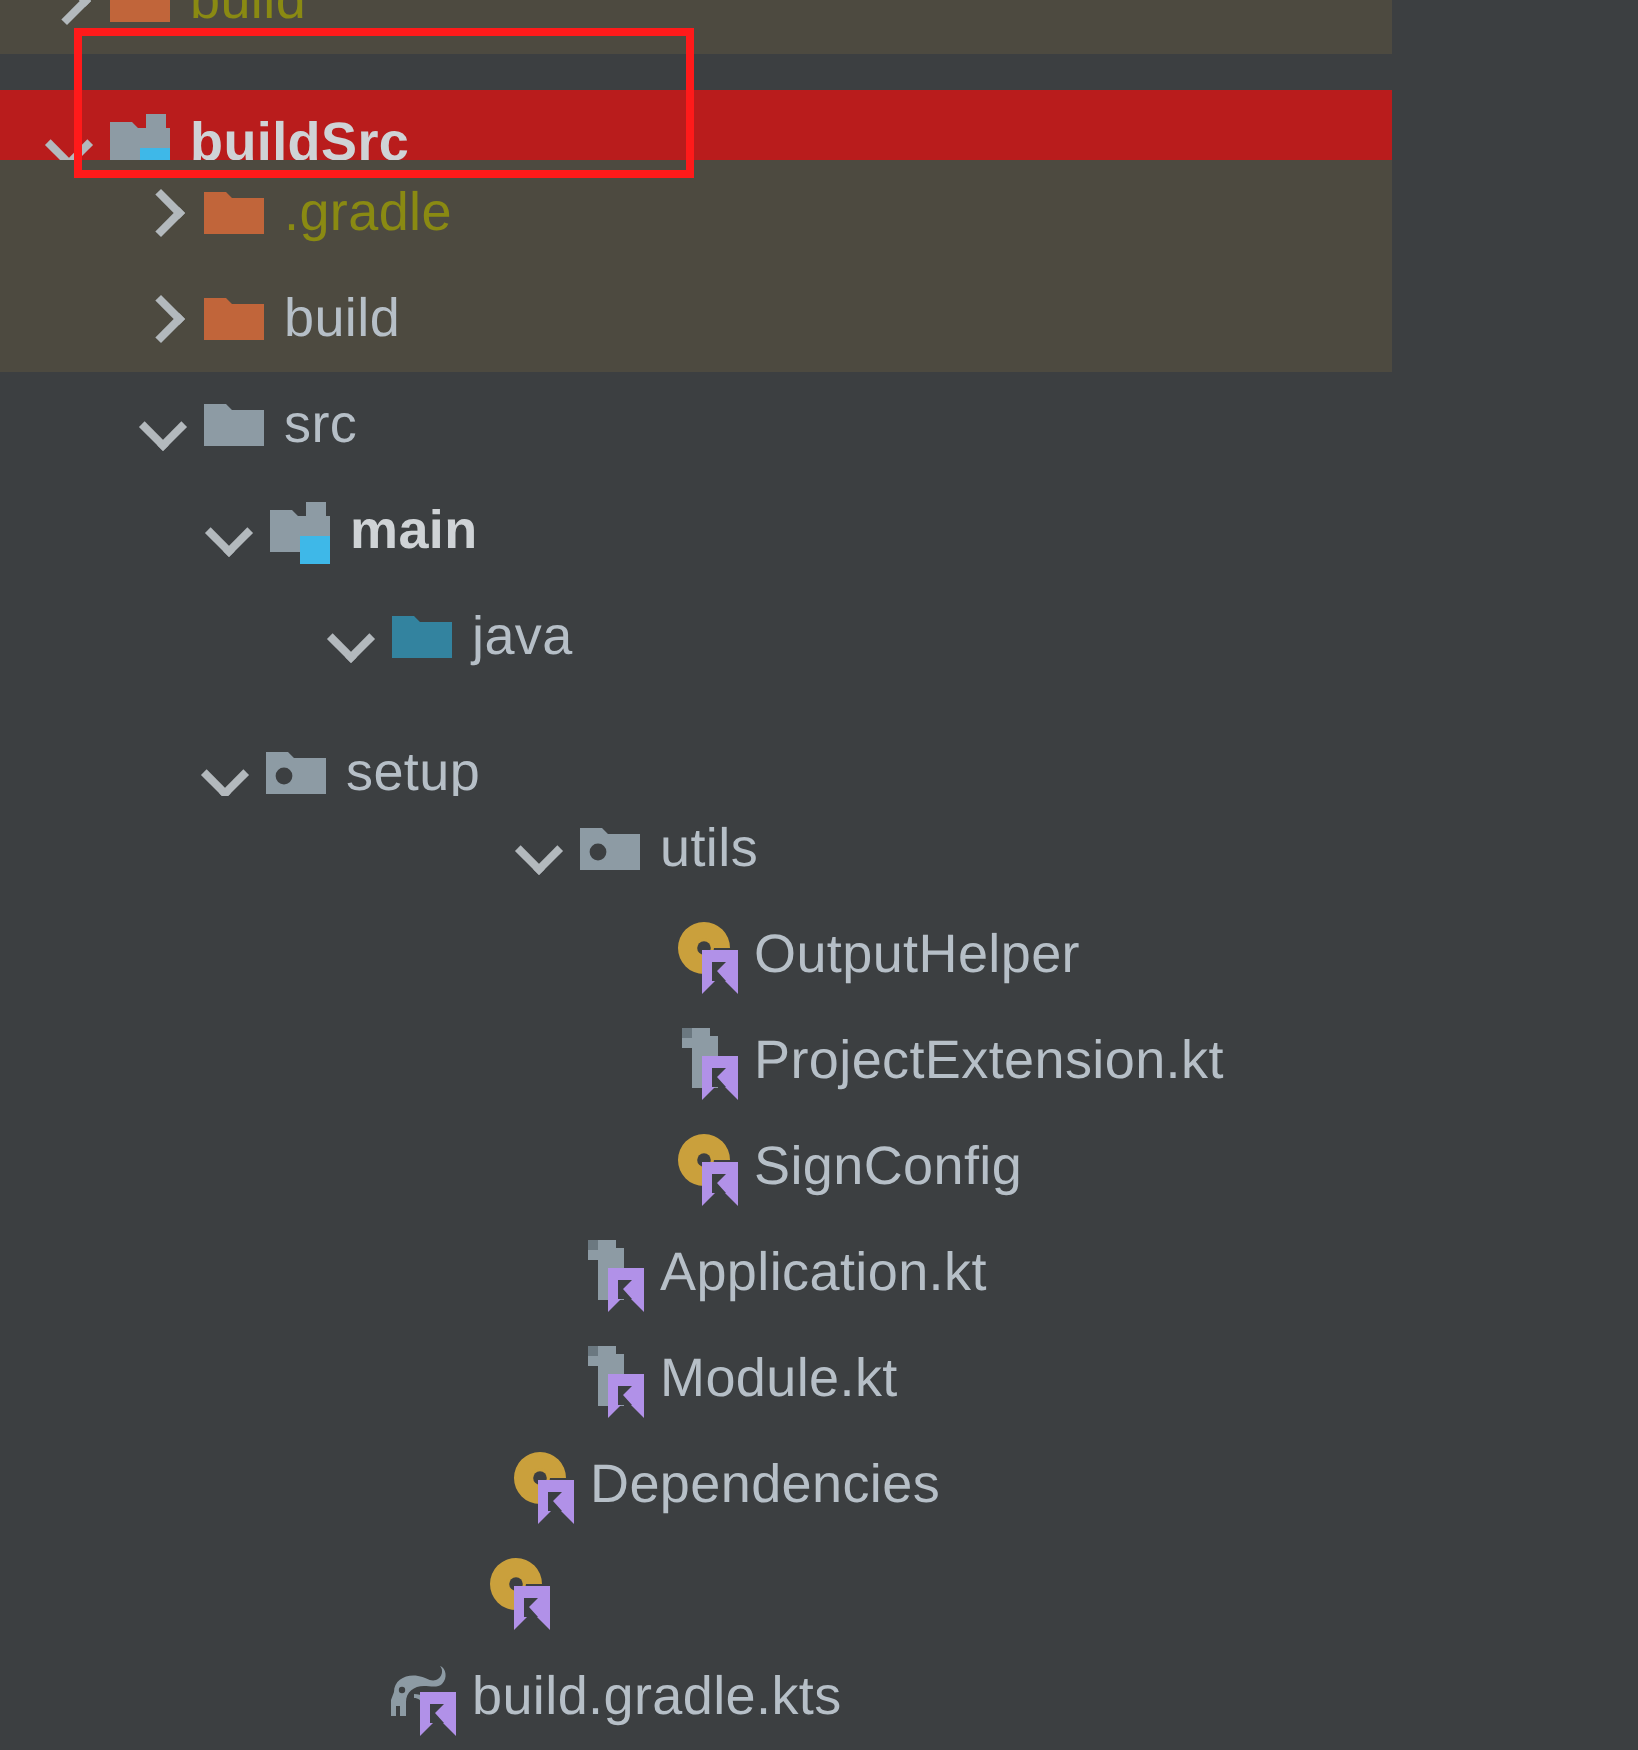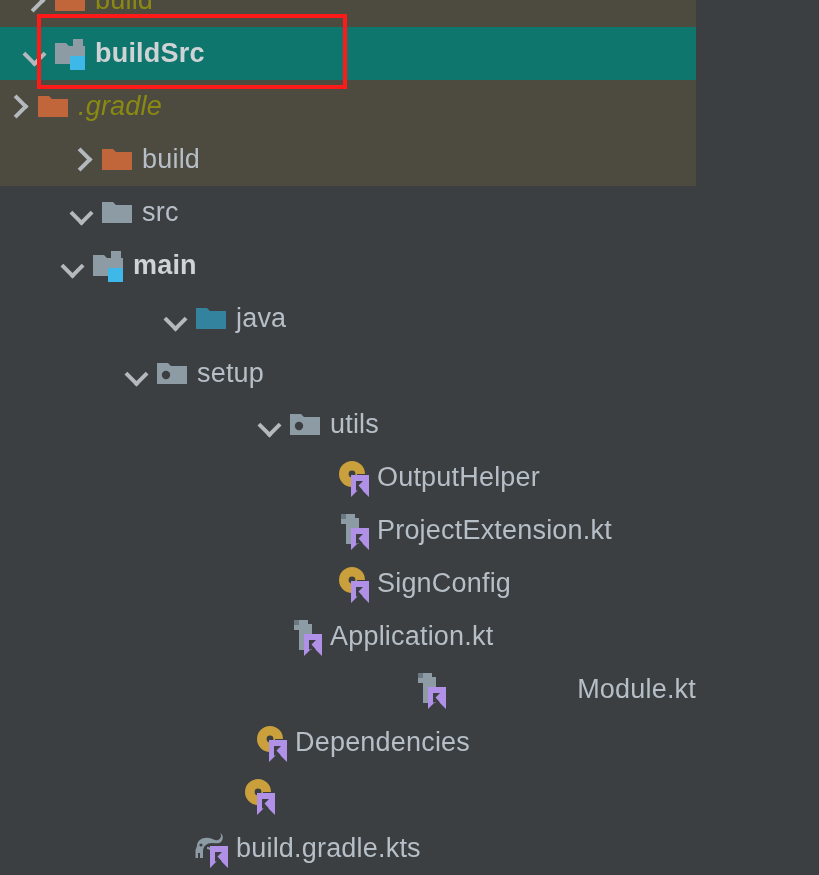--- a/index.html
+++ b/index.html
@@ -22,21 +22,21 @@
     left: 0;
     right: 0;
     display: flex;
     align-items: center;
     height: 53px;
     box-sizing: border-box;
     white-space: nowrap;
   }
   .row.bg-excluded { background: #4d4a40; }
   .row.bg-normal   { background: #3c3f41; }
-  .row.bg-selected { background: #0f766e; }
+  .row.bg-selected { background: #b91c1c; margin-top: 18px; }
 
   .chevron {
     width: 36px;
     height: 53px;
     flex: 0 0 36px;
     position: relative;
   }
   .chevron.empty::before { content: none; }
   .chevron::before {
     content: "";
@@ -102,21 +102,21 @@
         <div class="chevron"></div>
         <div class="icon">
           <svg width="38" height="42" viewBox="0 0 38 42">
             <path d="M2 10 L2 31 L32 31 L32 13 L16 13 L13 10 Z" fill="#8d9ba4"></path>
             <path d="M20 6 L30 6 L30 13 L20 13 Z" fill="#8d9ba4"></path>
             <rect x="17" y="23" width="15" height="14" fill="#3eb8e8"></rect>
           </svg>
         </div>
         <span class="label bold">buildSrc</span>
       </div>
-      <div class="row bg-excluded" style="top: 80px;  font-style: italic;">
+      <div class="row bg-excluded" style="top: 80px; padding-left: 64px;">
         <div class="chevron right"></div>
         <div class="icon">
           <svg width="38" height="42" viewBox="0 0 38 42">
             <path d="M2 10 L2 31 L32 31 L32 13 L16 13 L13 10 Z" fill="#c1653a"></path>
           </svg>
         </div>
         <span class="label olive">.gradle</span>
       </div>
       <div class="row bg-excluded" style="top: 133px; padding-left: 64px;">
         <div class="chevron right"></div>
@@ -129,41 +129,41 @@
       </div>
       <div class="row bg-normal" style="top: 186px; padding-left: 64px;">
         <div class="chevron"></div>
         <div class="icon">
           <svg width="38" height="42" viewBox="0 0 38 42">
             <path d="M2 10 L2 31 L32 31 L32 13 L16 13 L13 10 Z" fill="#8d9ba4"></path>
           </svg>
         </div>
         <span class="label">src</span>
       </div>
-      <div class="row bg-normal" style="top: 239px; padding-left: 55px;">
+      <div class="row bg-normal" style="top: 239px; padding-left: 97px;">
         <div class="chevron"></div>
         <div class="icon">
           <svg width="38" height="42" viewBox="0 0 38 42">
             <path d="M2 10 L2 31 L32 31 L32 13 L16 13 L13 10 Z" fill="#8d9ba4"></path>
             <path d="M20 6 L30 6 L30 13 L20 13 Z" fill="#8d9ba4"></path>
             <rect x="17" y="23" width="15" height="14" fill="#3eb8e8"></rect>
           </svg>
         </div>
         <span class="label bold">main</span>
       </div>
       <div class="row bg-normal" style="top: 292px; padding-left: 158px;">
         <div class="chevron"></div>
         <div class="icon">
           <svg width="38" height="42" viewBox="0 0 38 42">
             <path d="M2 10 L2 31 L32 31 L32 13 L16 13 L13 10 Z" fill="#33839f"></path>
           </svg>
         </div>
         <span class="label">java</span>
       </div>
-      <div class="row bg-normal" style="top: 347px; padding-left: 119px;">
+      <div class="row bg-normal" style="top: 360px; padding-left: 95px;">
         <div class="chevron"></div>
         <div class="icon">
           <svg width="38" height="42" viewBox="0 0 38 42">
             <path d="M2 10 L2 31 L32 31 L32 13 L16 13 L13 10 Z" fill="#8d9ba4"></path>
             <circle cx="11" cy="22" r="4.2" fill="#3c3f41"></circle>
           </svg>
         </div>
         <span class="label">setup</span>
       </div>
       <div class="row bg-normal" style="top: 398px; padding-left: 252px;">
@@ -229,21 +229,21 @@
             <path d="M11 8 L24 8 L24 34 L11 34 Z" fill="#8d9ba4"></path>
             <path d="M6 4 L11 4 L11 9 L6 9 Z" fill="#6b7880"></path>
             <g transform="translate(16,18)">
               <polygon points="0,0 18,0 18,22 9,13 0,22" fill="#b191e8"></polygon>
               <polygon points="5,6 12,6 7.5,10.5 12,15.5 5,15.5" fill="#3b3f41"></polygon>
             </g>
           </svg>
         </div>
         <span class="label">Application.kt</span>
       </div>
-      <div class="row bg-normal" style="top: 663px; padding-left: 252px; justify-content: space-between;">
+      <div class="row bg-normal" style="top: 663px; padding-left: 252px;">
         <div class="chevron empty"></div>
         <div class="icon">
           <svg width="38" height="42" viewBox="0 0 38 42">
             <path d="M6 4 L20 4 L20 14 L6 14 Z" fill="#8d9ba4"></path>
             <path d="M11 8 L24 8 L24 34 L11 34 Z" fill="#8d9ba4"></path>
             <path d="M6 4 L11 4 L11 9 L6 9 Z" fill="#6b7880"></path>
             <g transform="translate(16,18)">
               <polygon points="0,0 18,0 18,22 9,13 0,22" fill="#b191e8"></polygon>
               <polygon points="5,6 12,6 7.5,10.5 12,15.5 5,15.5" fill="#3b3f41"></polygon>
             </g>

